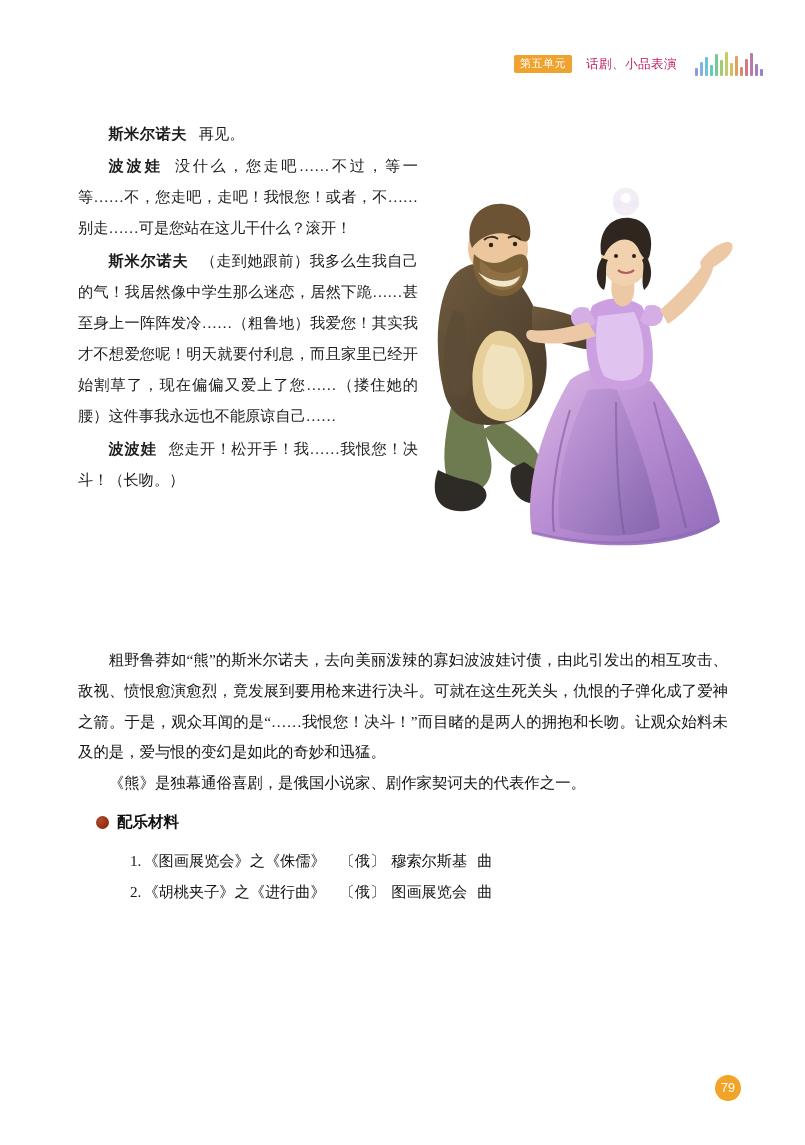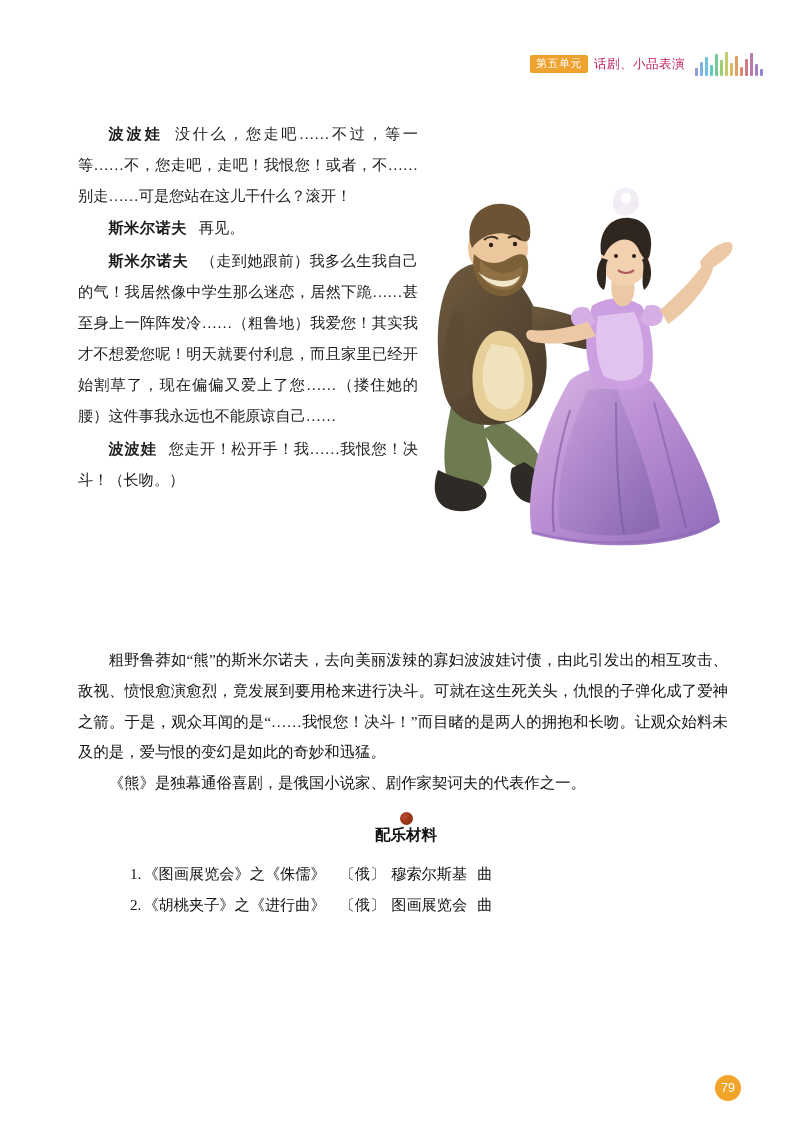--- a/index.html
+++ b/index.html
@@ -19,21 +19,21 @@
     overflow: hidden;
   }
 
   
   .header {
     position: absolute;
     top: 52px;
     right: 42px;
     display: flex;
     align-items: center;
-    gap: 6px;
+    gap: 14px;
   }
   .unit-badge {
     background: #f0a22e;
     color: #ffffff;
     font-size: 11px;
     font-family: "Liberation Sans", sans-serif;
     padding: 2px 6px 3px 6px;
     border-radius: 2px;
     letter-spacing: 0.5px;
     line-height: 1.1;
@@ -107,25 +107,25 @@
   
   .music-section {
     position: absolute;
     left: 96px;
     top: 812px;
     width: 620px;
   }
   .music-heading {
     display: flex;
     align-items: center;
+    gap: 8px;
     font-size: 15.5px;
     font-weight: bold;
     color: #111111;
     margin-bottom: 10px;
-    flex-direction: column;
   }
   .dot-icon {
     width: 13px;
     height: 13px;
     border-radius: 50%;
     background: radial-gradient(circle at 35% 32%, #b8492a 0%, #8e2f14 70%, #75240d 100%);
     display: inline-block;
   }
   .music-list {
     margin: 12px;
@@ -181,22 +181,22 @@
         <i style="background: rgb(223, 160, 96); height: 20px;"></i>
         <i style="background: rgb(217, 138, 106); height: 9px;"></i>
         <i style="background: rgb(207, 122, 132); height: 17px;"></i>
         <i style="background: rgb(185, 122, 168); height: 23px;"></i>
         <i style="background: rgb(165, 126, 196); height: 12px;"></i>
         <i style="background: rgb(143, 134, 210); height: 7px;"></i>
       </span>
   </div>
 
   <div class="play-block" id="play-block">
+      <p class="play-para"><span class="speaker">斯米尔诺夫</span><span>再见。</span></p>
       <p class="play-para"><span class="speaker">波波娃</span><span>没什么，您走吧……不过，等一等……不，您走吧，走吧！我恨您！或者，不……别走……可是您站在这儿干什么？滚开！</span></p>
-      <p class="play-para"><span class="speaker">斯米尔诺夫</span><span>再见。</span></p>
       <p class="play-para"><span class="speaker">斯米尔诺夫</span><span>（走到她跟前）我多么生我自己的气！我居然像中学生那么迷恋，居然下跪……甚至身上一阵阵发冷……（粗鲁地）我爱您！其实我才不想爱您呢！明天就要付利息，而且家里已经开始割草了，现在偏偏又爱上了您……（搂住她的腰）这件事我永远也不能原谅自己……</span></p>
       <p class="play-para"><span class="speaker">波波娃</span><span>您走开！松开手！我……我恨您！决斗！（长吻。）</span></p>
     </div>
 
   <div class="illo">
     <svg width="340" height="440" viewBox="0 0 340 440" xmlns="http://www.w3.org/2000/svg">
       <defs>
         <linearGradient id="dressGrad" x1="0" y1="0" x2="1" y2="1">
           <stop offset="0%" stop-color="#d9b7e4"></stop>
           <stop offset="45%" stop-color="#bb8fd4"></stop>

